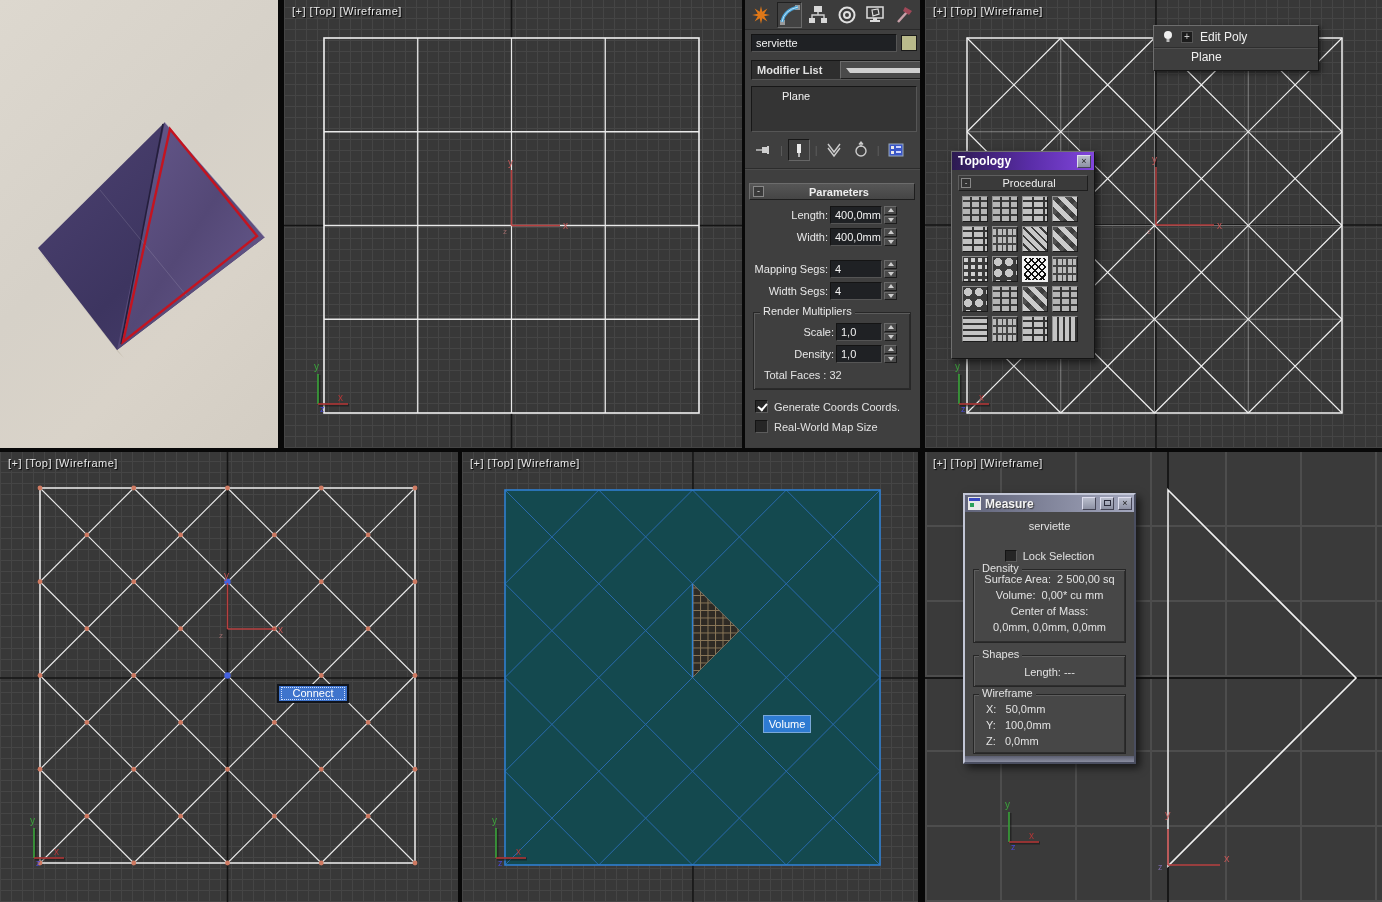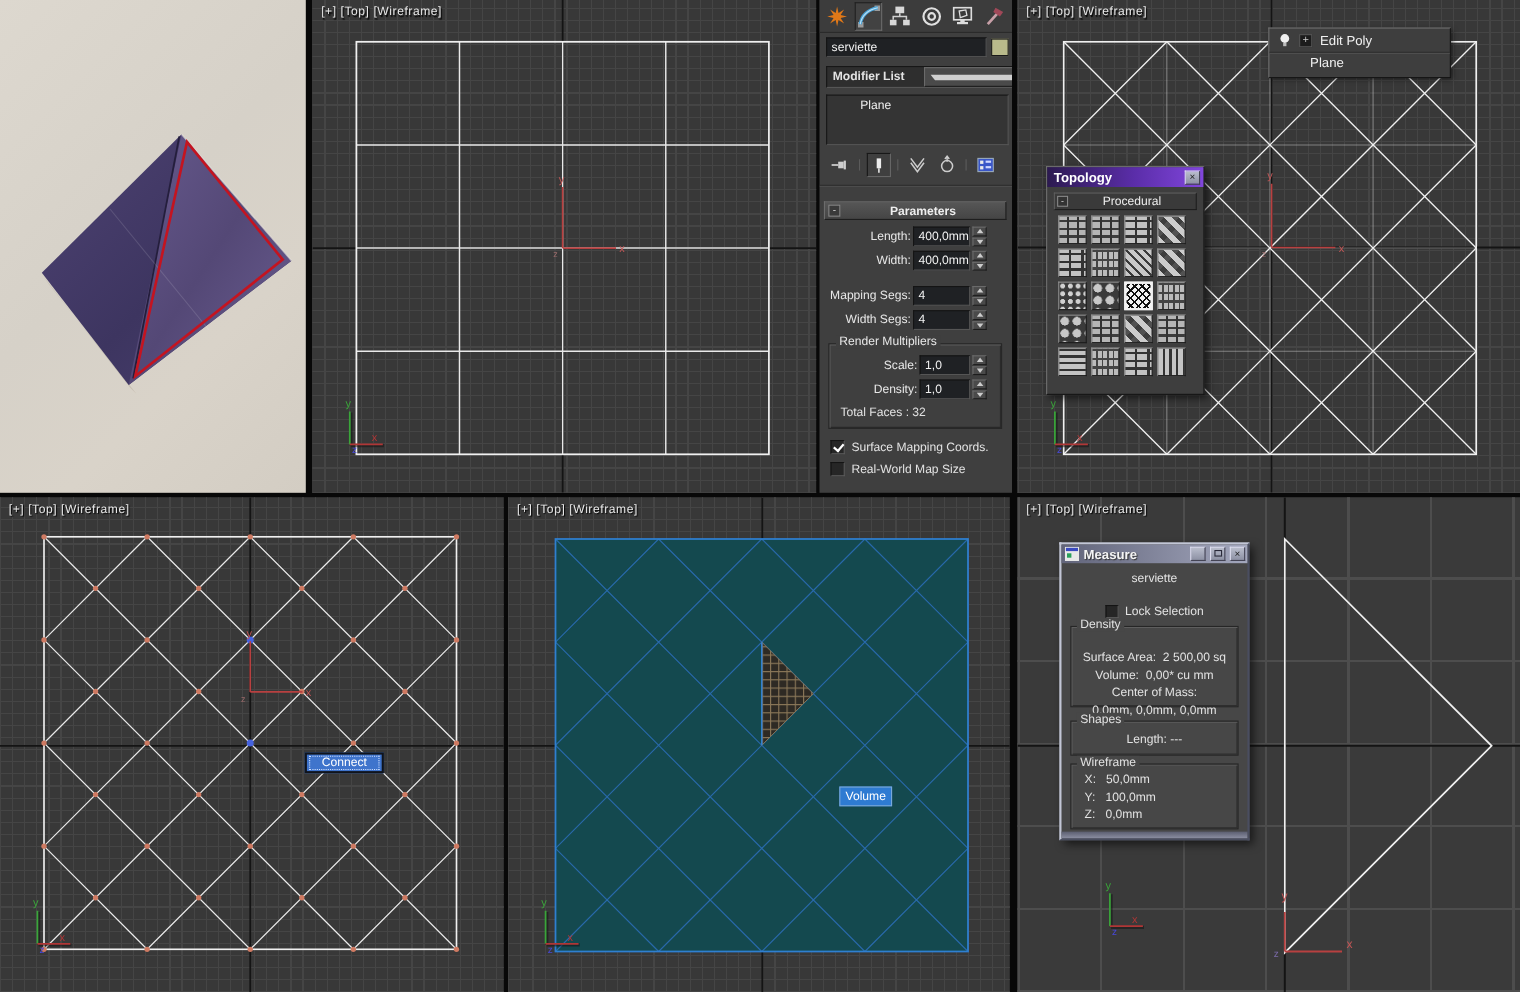--- a/index.html
+++ b/index.html
@@ -327,21 +327,21 @@
             <div>
               <span class="tri-d"></span>
             </div>
           </span>
       </div>
       <div style="position:absolute;top:56px;left:10px;">Total Faces : 32</div>
     </div>
 
     <div class="cbrow" style="top:400px;">
       <span class="cbox checked"></span>
-      <span>Surface Mapping Coords.</span>
+      <span>Generate Coords Coords.</span>
     </div>
     <div class="cbrow" style="top:420px;">
       <span class="cbox"></span>
       <span>Real-World Map Size</span>
     </div>
   </div>
 
   <div class="panel vp" style="left:925px;top:0;width:457px;height:448px;">
     <svg class="lay" width="457" height="448">
       <path d="M231 0V448M0 225H457" stroke="#141414" stroke-width="1.6"></path>
@@ -546,21 +546,21 @@
         <span class="wbtn"><span class="mbox" style="display:inline-block;margin-top:2px;"></span></span>
         <span class="wbtn">×</span>
       </div>
       <div class="center" style="margin-top:8px;">serviette</div>
       <div class="cbrow" style="position:relative;left:0;margin-top:18px;justify-content:center;">
         <span class="cbox" style="width:12px;height:12px;"></span>
         <span>Lock Selection</span>
       </div>
       <div class="m-group" style="top:74px;height:74px;">
         <span class="ftitle">Density</span>
-        <div class="m-row" style="margin-top:20px;">Surface Area:  2 500,00 sq</div>
+        <div class="m-row" style="margin-top:1px;">Surface Area:  2 500,00 sq</div>
         <div class="m-row">Volume:  0,00* cu mm</div>
         <div class="m-row">Center of Mass:</div>
         <div class="m-row">0,0mm, 0,0mm, 0,0mm</div>
       </div>
       <div class="m-group" style="top:160px;height:32px;">
         <span class="ftitle">Shapes</span>
         <div class="m-row" style="margin-top:8px;">Length: ---</div>
       </div>
       <div class="m-group" style="top:199px;height:60px;">
         <span class="ftitle">Wireframe</span>

